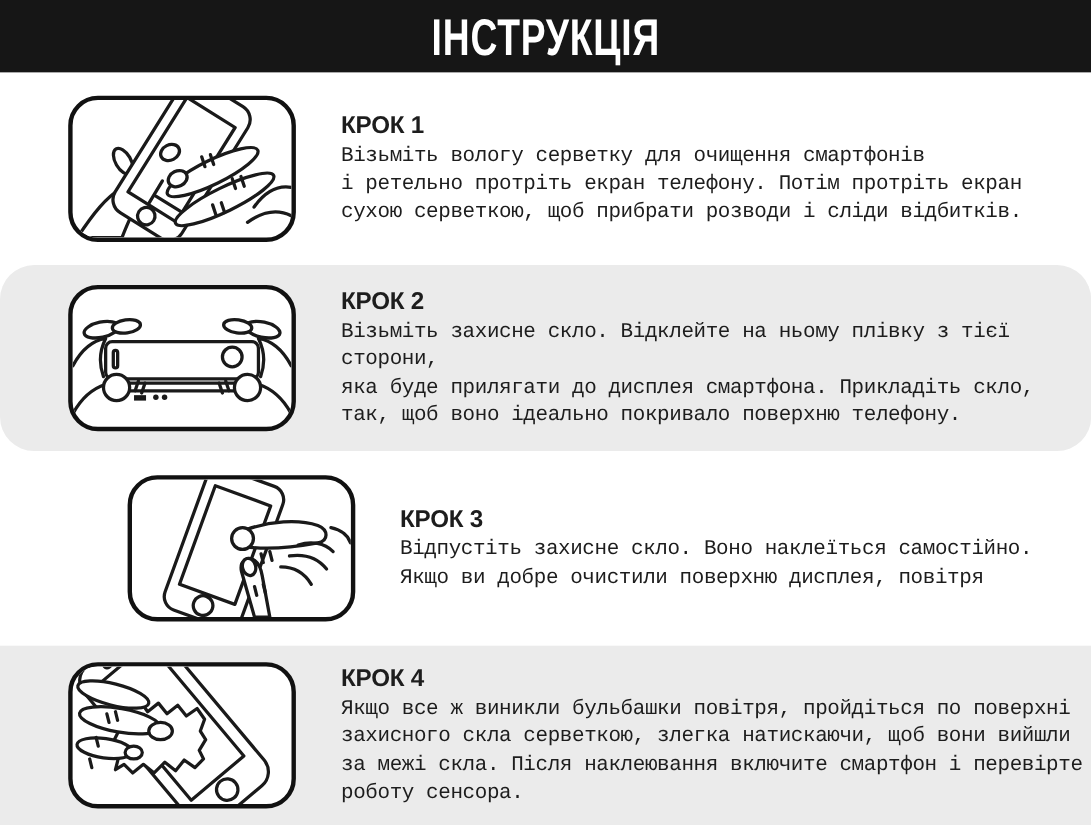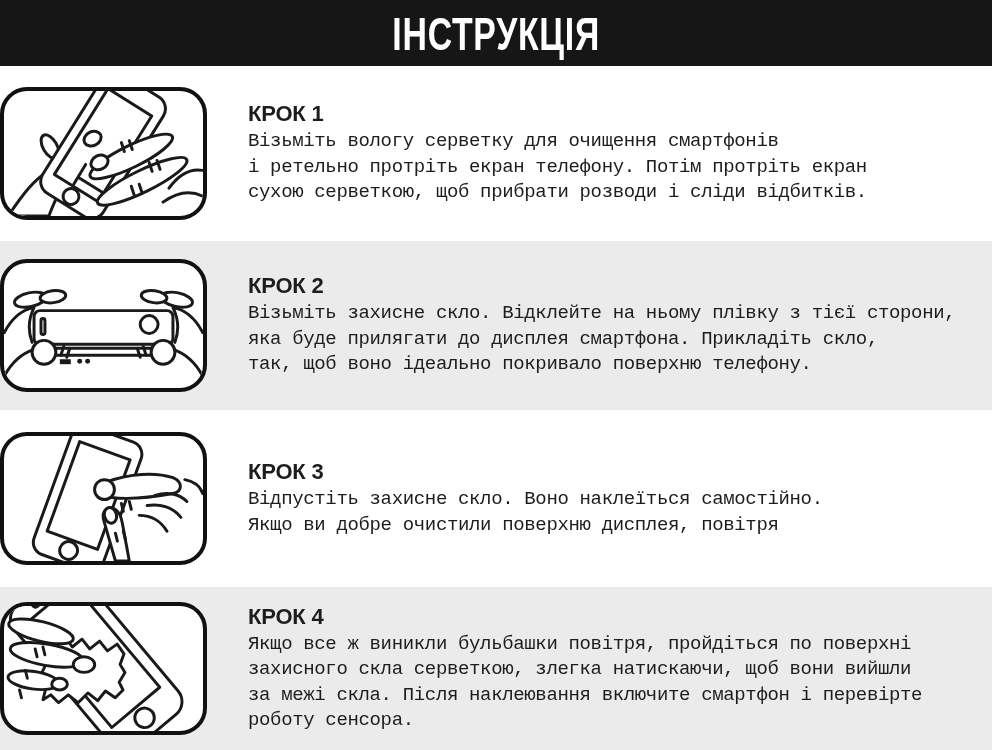--- a/index.html
+++ b/index.html
@@ -12,24 +12,24 @@
   .page { width: 992px; height: 750px; display: flex; flex-direction: column; }
   .header {
     height: 66px; background: #161616; flex: none;
     display: flex; align-items: center; justify-content: center;
   }
   .page-title {
     color: #ffffff; font-size: 47px; font-weight: bold; line-height: 1;
     transform: scaleX(0.72); transform-origin: center; letter-spacing: 1px;
     white-space: nowrap;
   }
-  .row { display: flex; align-items: center; flex: none; }
+  .row { display: flex; align-items: center; padding-left: 62px; flex: none; }
   .row.r1 { height: 175px; background: #ffffff; }
-  .row.r2 { height: 169px; background: #ebebeb; }
-  .row.r3 { height: 177px; background: #ffffff; }
+  .row.r2 { height: 169px; background: #ebebeb; border-radius: 31px; }
+  .row.r3 { height: 177px; background: #ffffff; justify-content: center; }
   .row.r4 { height: 163px; background: #ebebeb; align-items: center; }
   .illus {
     width: 207px; height: 133px; flex: none;
     border: 4px solid #111111; border-radius: 27px;
     background: #ffffff; overflow: hidden;
   }
   .illus svg { display: block; width: 100%; height: 100%; }
   .text { margin-left: 41px; }
   .step-heading {
     margin: 0 0 3px 0; font-size: 22px; font-weight: bold;

